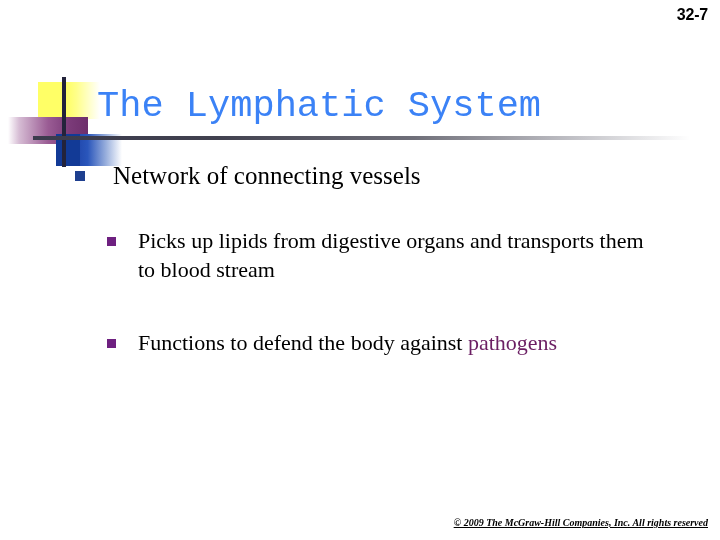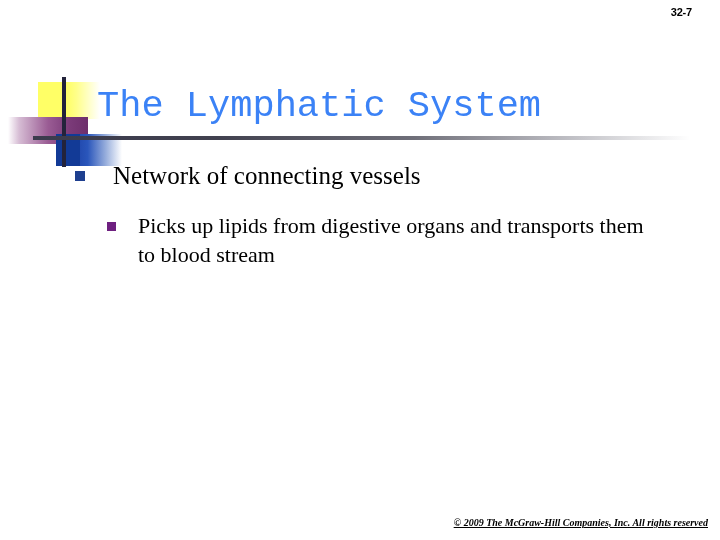--- a/index.html
+++ b/index.html
@@ -15,23 +15,23 @@
     width: 720px;
     height: 540px;
     background: #ffffff;
     overflow: hidden;
   }
 
   
   .page-number {
     position: absolute;
     top: 6px;
-    right: 28px;
+    right: 12px;
     font-family: "Liberation Sans", "DejaVu Sans", sans-serif;
-    font-size: 11px;
+    font-size: 16px;
     font-weight: bold;
     color: #000000;
     letter-spacing: -0.2px;
   }
 
   
   .logo-cluster {
     position: absolute;
     left: 0;
     top: 60px;
@@ -136,21 +136,21 @@
   }
   .lvl2 .bullet {
     position: absolute;
     left: 107px;
     top: 11px;
     width: 9px;
     height: 9px;
     background: #6e2080;
   }
   .lvl2.gap-a { margin-top: 16px; }
-  .lvl2.gap-b { margin-top: 20px; }
+  .lvl2.gap-b { margin-top: 35px; }
   .lvl2.gap-c { margin-top: 44px; }
 
   .accent {
     color: #6b1f63;
   }
 
   
   .copyright {
     position: absolute;
     right: 12px;
@@ -189,18 +189,22 @@
       <span class="bullet"></span>
       <span>Network of connecting vessels</span>
     </div>
 
 
     <div class="lvl2 gap-b">
       <span class="bullet"></span>
       <span class="rich"><span>Picks up lipids from digestive organs and transports them to blood stream</span></span>
     </div>
 
+    <div class="lvl2 gap-c">
+      <span class="bullet"></span>
+      <span class="rich"><span>Functions to defend the body against </span><span class="accent">pathogens</span></span>
+    </div>
 
   </div>
 
   <div class="copyright">© 2009 The McGraw-Hill Companies, Inc. All rights reserved</div>
 
 </div>
 
 </body></html>

